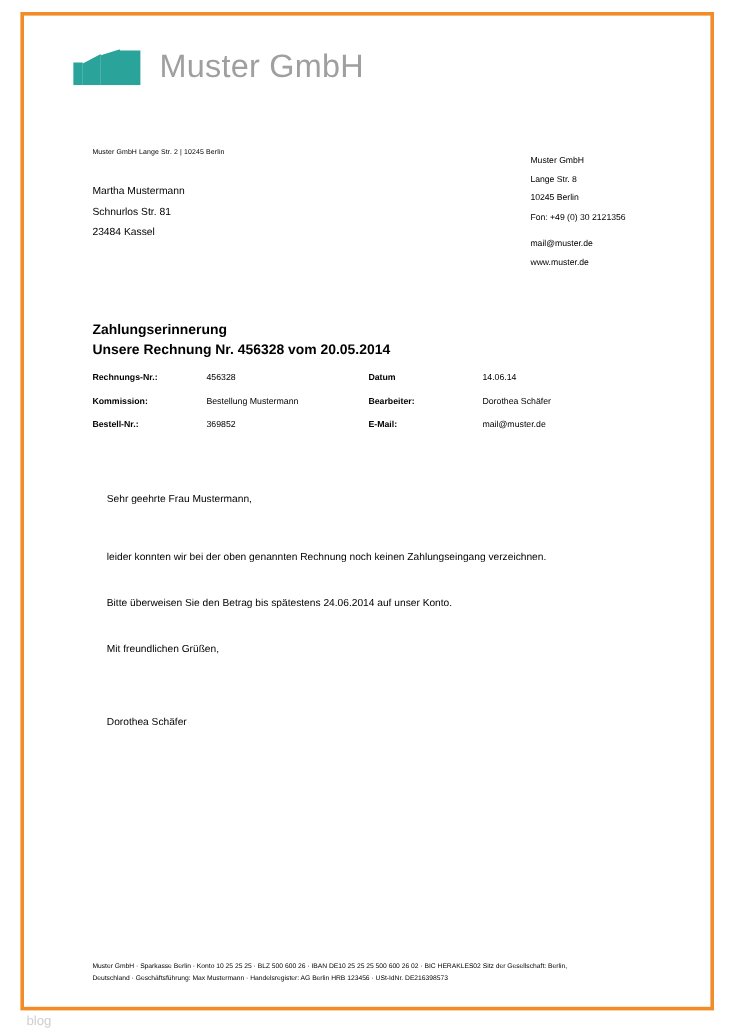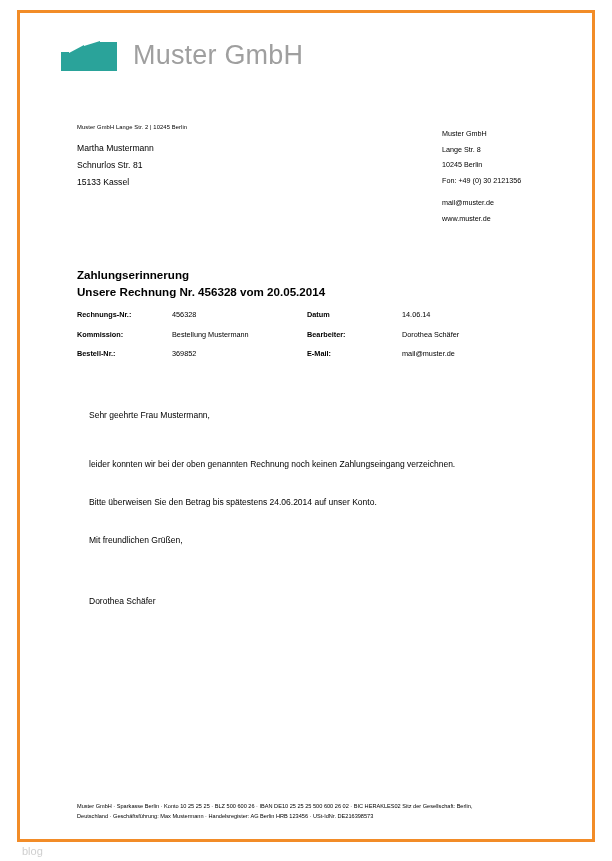--- a/index.html
+++ b/index.html
@@ -67,21 +67,21 @@
     position: absolute;
     left: 60px;
     top: 114px;
     font-size: 5.8px;
     color: #000;
     letter-spacing: 0.1px;
   }
   .recipient {
     position: absolute;
     left: 60px;
-    top: 130px;
+    top: 141px;
     font-size: 8.6px;
     line-height: 17px;
   }
   .sender {
     position: absolute;
     left: 425px;
     top: 116px;
     font-size: 7.2px;
     line-height: 15.5px;
   }
@@ -186,21 +186,21 @@
         <path d="M39,30 L39,1 L56,1 L56,30 Z" fill="#2aa39a"></path>
       </svg>
       <span class="logo-text">Muster GmbH</span>
     </div>
 
     <div class="return-line">Muster GmbH Lange Str. 2 | 10245 Berlin</div>
 
     <div class="recipient">
       <div>Martha Mustermann</div>
       <div>Schnurlos Str. 81</div>
-      <div>15133 Kassel</div>
+      <div>23484 Kassel</div>
     </div>
 
     <div class="sender">
       <div>Muster GmbH</div>
       <div>Lange Str. 8</div>
       <div>10245 Berlin</div>
       <div>Fon: +49 (0) 30 2121356</div>
       <span class="gap"></span>
       <div>mail@muster.de</div>
       <div>www.muster.de</div>

